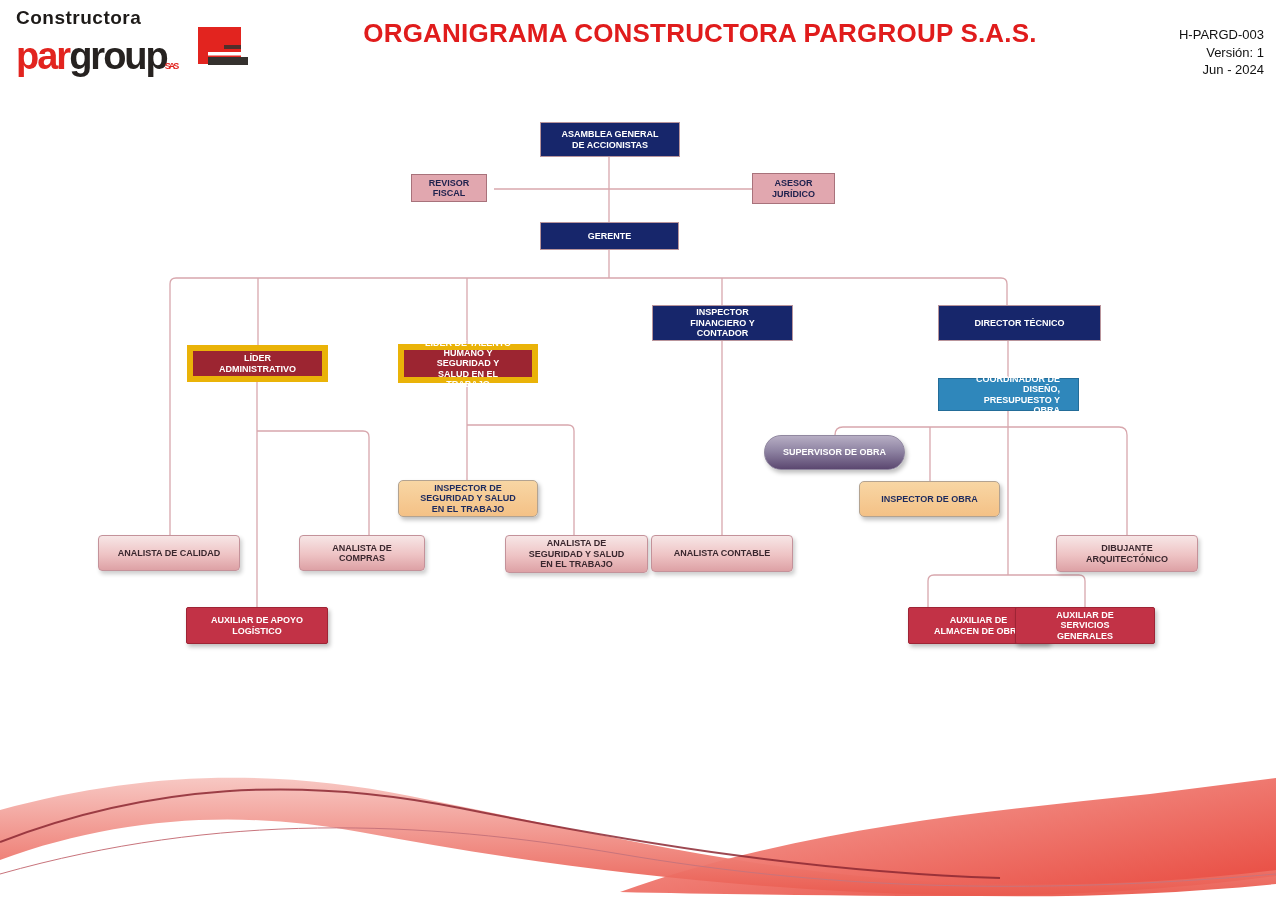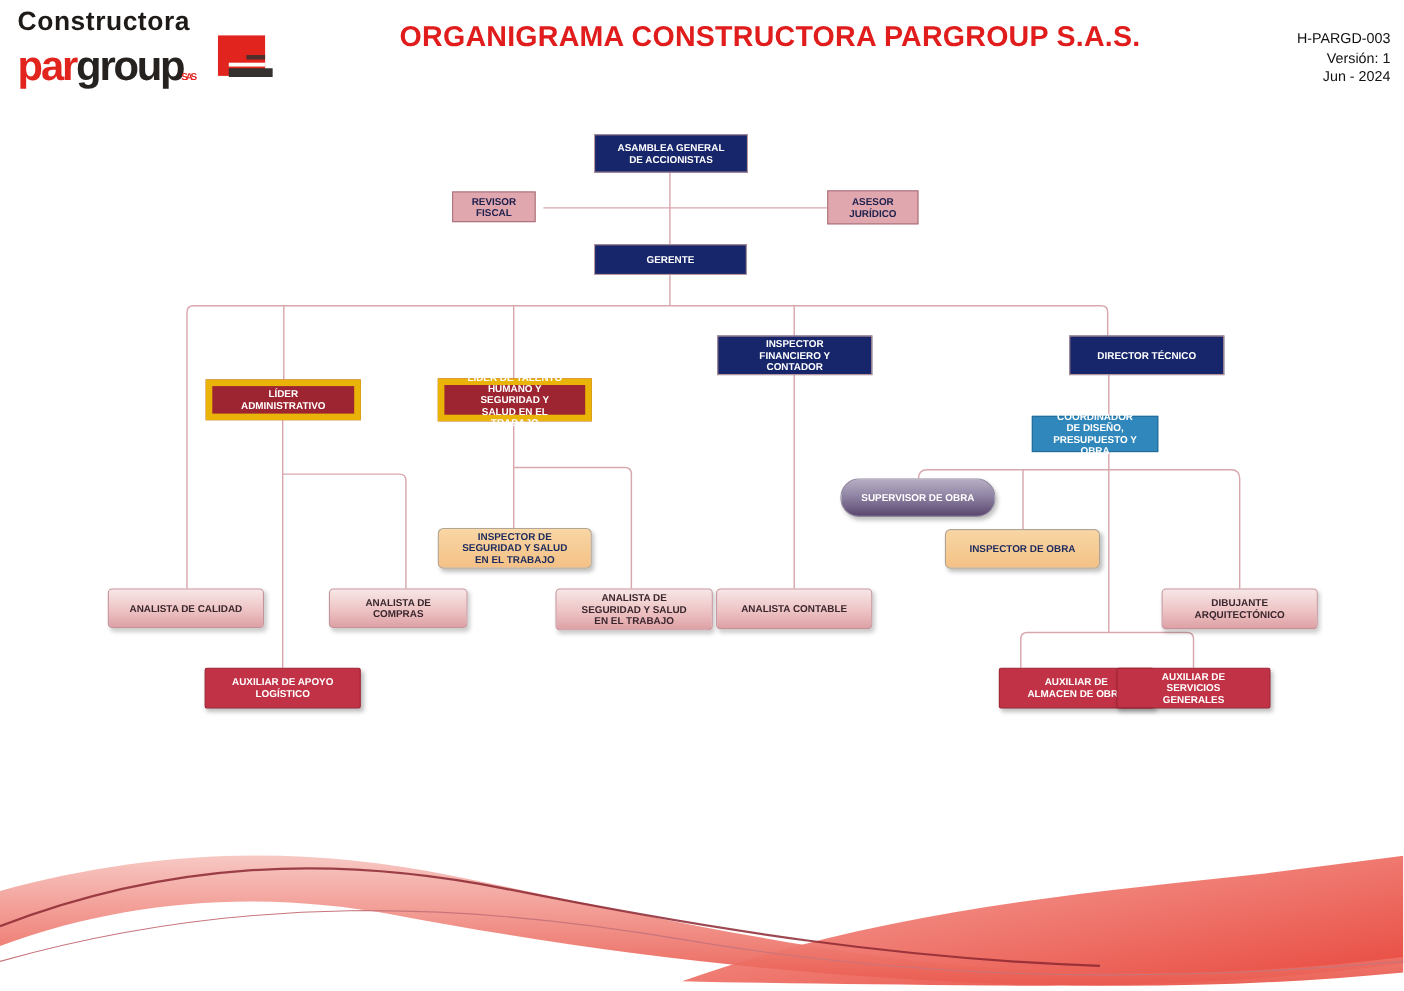--- a/index.html
+++ b/index.html
@@ -2,21 +2,21 @@
 <html><head>
 <meta charset="utf-8">
 <title>Organigrama Constructora Pargroup S.A.S.</title>
 <style>
   html,body{margin:0;padding:0;background:#ffffff;}
   .page{position:relative;width:1276px;height:901px;background:#ffffff;overflow:hidden;
         font-family:"Liberation Sans", sans-serif;}
 
   
   .logo{position:absolute;left:16px;top:8px;width:230px;}
-  .logo-top{font-size:24px;font-weight:bold;color:#1d1a18;letter-spacing:.5px;line-height:1;}
+  .logo-top{font-size:19px;font-weight:bold;color:#1d1a18;letter-spacing:.5px;line-height:1;}
   .logo-row{display:flex;align-items:flex-end;gap:21px;}
   .logo-word{font-size:38px;font-weight:bold;letter-spacing:-2px;line-height:.9;}
   .logo-word .red{color:#e2241f;}
   .logo-word .blk{color:#262220;}
   .logo-sas{font-size:9px;font-weight:bold;color:#e2241f;margin-left:-2px;}
   .logo-mark{position:relative;width:50px;height:46px;flex:0 0 auto;}
 
   .page-title{position:absolute;left:340px;top:18px;width:720px;text-align:center;
               font-size:26px;font-weight:bold;color:#e01c1c;letter-spacing:.2px;}
   .doc-info{position:absolute;right:12px;top:26px;text-align:right;font-size:13px;
@@ -106,24 +106,24 @@
     </div>
       <div class="node st-maroon" style="left: 187px; top: 345px; width: 141px; height: 37px;">
       <span class="node-label">LÍDER ADMINISTRATIVO</span>
     </div>
       <div class="node st-maroon" style="left: 398px; top: 344px; width: 140px; height: 39px;">
       <span class="node-label">LÍDER DE TALENTO HUMANO Y SEGURIDAD Y SALUD EN EL TRABAJO</span>
     </div>
       <div class="node st-navy" style="left: 652px; top: 305px; width: 141px; height: 36px;">
       <span class="node-label">INSPECTOR FINANCIERO Y CONTADOR</span>
     </div>
-      <div class="node st-navy" style="left: 972px; top: 305px; width: 141px; height: 36px; align-items: center;">
+      <div class="node st-navy" style="left: 938px; top: 305px; width: 163px; height: 36px; align-items: center;">
       <span class="node-label">DIRECTOR TÉCNICO</span>
     </div>
-      <div class="node st-blue" style="left: 938px; top: 378px; width: 115px; height: 33px;">
+      <div class="node st-blue" style="left: 938px; top: 378px; width: 141px; height: 33px; text-align: right;">
       <span class="node-label">COORDINADOR DE DISEÑO, PRESUPUESTO Y OBRA</span>
     </div>
       <div class="node st-purple" style="left: 764px; top: 435px; width: 141px; height: 35px; border-radius: 17px;">
       <span class="node-label">SUPERVISOR DE OBRA</span>
     </div>
       <div class="node st-orange" style="left: 398px; top: 480px; width: 140px; height: 37px;">
       <span class="node-label">INSPECTOR DE SEGURIDAD Y SALUD EN EL TRABAJO</span>
     </div>
       <div class="node st-orange" style="left: 859px; top: 481px; width: 141px; height: 36px;">
       <span class="node-label">INSPECTOR DE OBRA</span>

